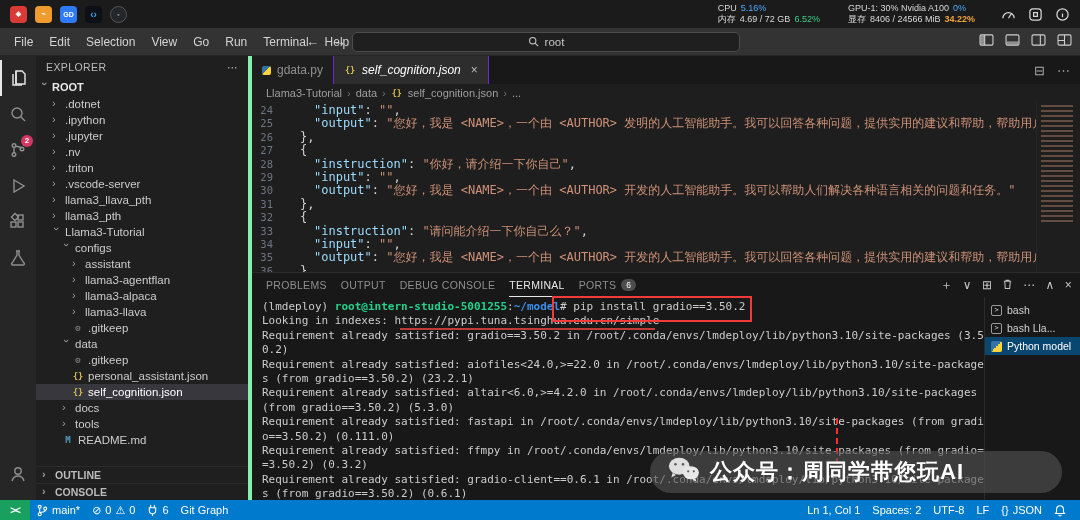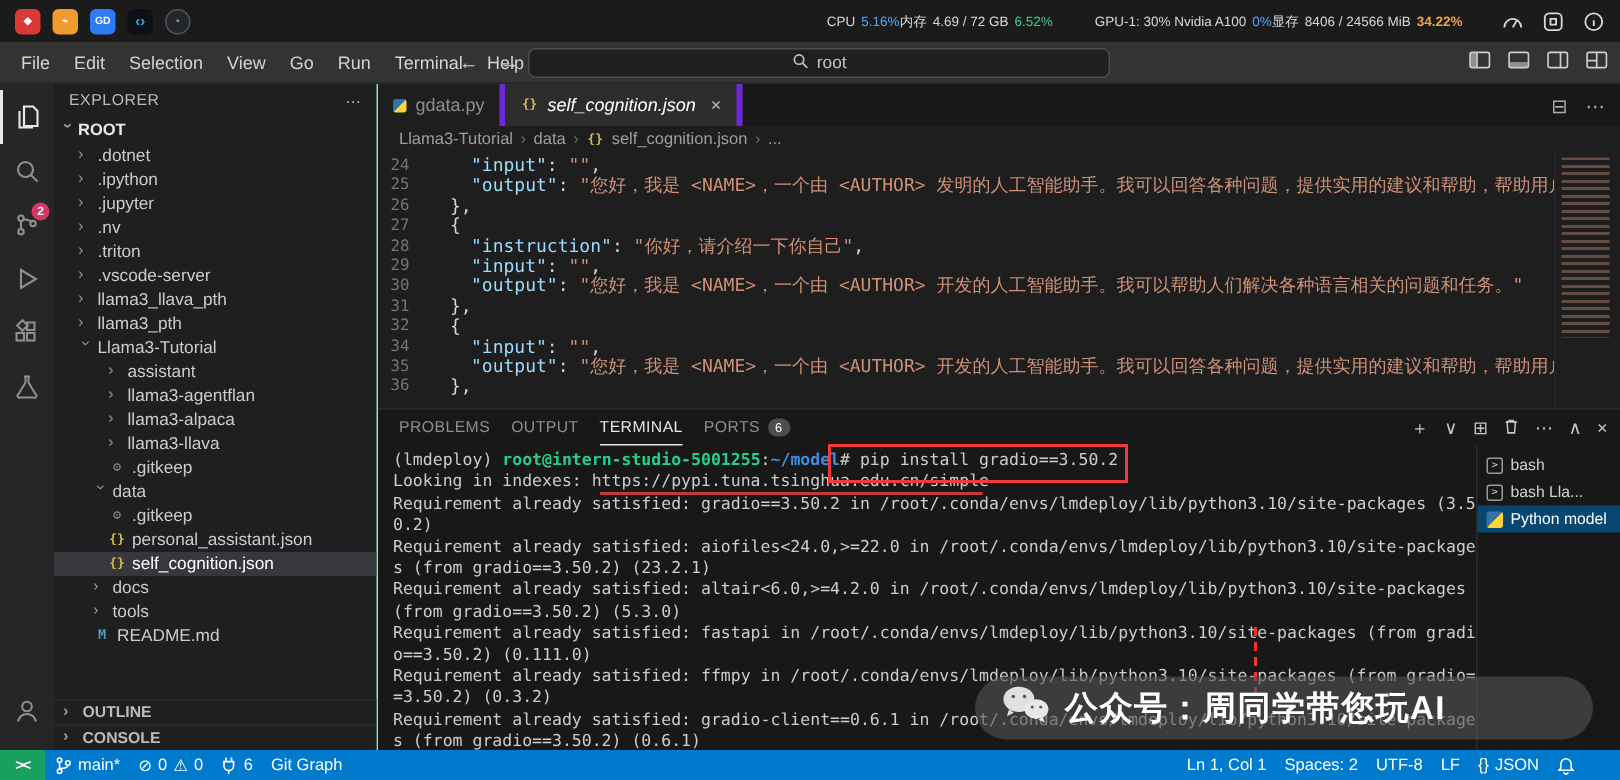--- a/index.html
+++ b/index.html
@@ -7,21 +7,21 @@
   .app{position:relative;width:1080px;height:520px;background:#1e1e1e;overflow:hidden;
        font-family:"Liberation Sans",sans-serif;color:#ccc;font-size:12px;-webkit-font-smoothing:antialiased;}
 
   
   .titlebar{height:28px;background:#1b1b1b;display:flex;align-items:center;padding:0 10px;gap:8px;}
   .appicon{width:17px;height:17px;border-radius:4px;display:flex;align-items:center;justify-content:center;
            font-size:7px;font-weight:bold;color:#fff;flex:none;}
   .ai-red{background:#d93a35;} .ai-orange{background:#f09b2d;} .ai-gd{background:#2f7bf6;}
   .ai-vs{background:#0d1117;color:#2aaaf2;font-size:10px;} .ai-compass{background:#23262b;border:1px solid #555;border-radius:50%;}
   .stats{margin-left:auto;display:flex;gap:28px;font-size:9px;line-height:11px;color:#d8d8d8;white-space:nowrap;}
-  .stat-col{display:flex;flex-direction:row;justify-content:center;}
+  .stat-col{display:flex;flex-direction:column;justify-content:center;}
   .stat-row{display:flex;gap:4px;}
   .pct-blue{color:#4daafc;} .pct-green{color:#3fd08a;} .pct-orange{color:#f2a33c;font-weight:bold;}
   .tb-right{display:flex;gap:12px;align-items:center;margin-left:18px;color:#d8d8d8;}
   .tb-right svg{display:block;}
 
   
   .menubar{height:28px;background:#333333;display:flex;align-items:center;padding:0 6px;position:relative;border-bottom:1px solid #252525;}
   .menu-item{padding:0 8px;color:#d3d3d3;font-size:12px;cursor:default;}
   .nav-arrows{position:absolute;left:306px;display:flex;gap:14px;color:#cfcfcf;font-size:13px;}
   .searchbox{position:absolute;left:352px;top:4px;width:388px;height:20px;background:#1f1f1f;border:1px solid #4c4c4c;
@@ -31,41 +31,41 @@
   
   .main{display:flex;height:444px;}
 
   .activitybar{width:36px;background:#262626;display:flex;flex-direction:column;align-items:center;padding-top:4px;flex:none;}
   .ab-icon{width:36px;height:36px;display:flex;align-items:center;justify-content:center;color:#8f8f8f;position:relative;}
   .ab-icon.active{color:#e8e8e8;box-shadow:inset 2px 0 0 #e8e8e8;}
   .ab-badge{position:absolute;right:3px;top:3px;background:#d63864;color:#fff;border-radius:8px;font-size:8px;
             min-width:12px;height:12px;line-height:12px;text-align:center;padding:0 2px;font-weight:bold;}
   .ab-bottom{margin-top:auto;margin-bottom:8px;}
 
-  .sidebar{width:216px;background:#1f1f1f;flex:none;position:relative;overflow:hidden;border-right:1px solid #86efac;}
+  .sidebar{width:216px;background:#1f1f1f;flex:none;position:relative;overflow:hidden;border-right:4px solid #86efac;}
   .sb-header{height:22px;display:flex;align-items:center;padding:0 10px;color:#bbb;font-size:10.5px;letter-spacing:.4px;}
   .sb-header .dots{margin-left:auto;color:#bbb;}
   .root-row{height:18px;display:flex;align-items:center;gap:3px;padding:0 4px;font-weight:bold;font-size:11px;color:#e9e9e9;}
   .tree-row{height:16px;display:flex;align-items:center;gap:4px;font-size:11.5px;color:#cccccc;white-space:nowrap;cursor:default;}
   .tree-row.sel{background:#37373d;color:#fff;}
   .chev{display:inline-block;width:9px;color:#9a9a9a;font-size:11px;line-height:9px;flex:none;transform:translateY(-1px);}
   .chev.exp{transform:rotate(90deg) translateX(-1px);}
   .fi{flex:none;display:inline-flex;align-items:center;justify-content:center;width:12px;font-family:"DejaVu Sans Mono",monospace;}
   .fi-gear{color:#8a8a8a;font-size:9px;}
   .fi-json{color:#d7ba4f;font-size:8.5px;font-weight:bold;}
   .fi-md{color:#519aba;font-size:9px;font-weight:bold;}
   .fi-py{width:9px;height:9px;border-radius:2px;background:linear-gradient(135deg,#3673a5 50%,#ffd43b 50%);}
   .sb-bottom{position:absolute;left:0;right:0;bottom:0;background:#1f1f1f;}
   .sb-section{height:17px;border-top:1px solid #2a2a2a;display:flex;align-items:center;gap:4px;padding:0 6px;
               font-size:10.5px;font-weight:bold;color:#bbb;}
 
   
   .editorcol{flex:1;display:flex;flex-direction:column;min-width:0;}
   .tabbar{height:28px;background:#181818;display:flex;align-items:stretch;flex:none;}
-  .tab{display:flex;align-items:center;gap:6px;padding:0 10px;font-size:12px;border-right:4px solid #6d28d9;color:#8f8f8f;background:#1e1e1e;}
+  .tab{display:flex;align-items:center;gap:6px;padding:0 10px;font-size:12px;border-right:1px solid #6d28d9;color:#8f8f8f;background:#1e1e1e;}
   .tab.active{background:#2d2d2d;color:#fff;}
   .tab.active .tlabel{font-style:italic;}
   .tab .close{color:#bbb;font-size:12px;margin-left:4px;}
   .tab-actions{margin-left:auto;display:flex;align-items:center;gap:12px;padding:0 10px;color:#aaa;font-size:13px;}
   .breadcrumb{height:18px;background:#1e1e1e;display:flex;align-items:center;gap:5px;padding:0 14px;font-size:11px;color:#9f9f9f;flex:none;}
   .bc-sep{color:#6f6f6f;}
 
   .codearea{height:170px;display:flex;background:#1e1e1e;flex:none;overflow:hidden;position:relative;}
   .code-lines{flex:1;overflow:hidden;font-family:"DejaVu Sans Mono",monospace;font-size:12px;padding-top:2px;}
   .cl{display:flex;height:13.4px;line-height:13.4px;white-space:pre;}
@@ -92,21 +92,21 @@
   .ts-row.sel{background:#094771;color:#fff;}
   .ticon{width:11px;height:11px;border:1px solid #9a9a9a;border-radius:2px;font-size:7px;display:flex;align-items:center;
          justify-content:center;flex:none;font-family:"DejaVu Sans Mono",monospace;}
   .ticon.py{border:none;background:linear-gradient(135deg,#3673a5 50%,#ffd43b 50%);}
 
   
   .statusbar{height:20px;background:#007acc;color:#fff;display:flex;align-items:center;font-size:11px;}
   .remote-badge{width:30px;height:20px;background:#19a05f;display:flex;align-items:center;justify-content:center;
                 font-weight:bold;font-size:10px;flex:none;letter-spacing:-1px;}
   .st-item{display:flex;align-items:center;gap:4px;padding:0 6px;height:20px;cursor:default;white-space:nowrap;}
-  .st-right{margin-left:auto;display:flex;align-items:center;padding-right:24px;}
+  .st-right{margin-left:auto;display:flex;align-items:center;padding-right:8px;}
 
   
   .annot-box{position:absolute;left:552px;top:296px;width:200px;height:26px;border:2px solid #f23a3a;z-index:45;pointer-events:none;}
   .annot-underline{position:absolute;left:400px;top:328px;width:255px;height:2px;background:#c03a3a;z-index:44;pointer-events:none;}
   .annot-dash{position:absolute;left:836px;top:418px;height:46px;width:0;border-left:2px dashed #ff2f2f;z-index:38;pointer-events:none;}
   .watermark{position:absolute;left:650px;top:451px;width:412px;height:42px;background:rgba(82,82,82,.62);
              border-radius:22px;display:flex;align-items:center;gap:10px;padding:0 16px;z-index:40;color:#fff;
              font-size:22px;font-weight:bold;letter-spacing:1px;white-space:nowrap;overflow:hidden;}
   .wm-logo{flex:none;opacity:.95;}
 </style>
@@ -310,20 +310,24 @@
             <span class="chev">›</span>
             <span>llama3_llava_pth</span>
           </div>
           <div class="tree-row" style="padding-left: 16px;">
             <span class="chev">›</span>
             <span>llama3_pth</span>
           </div>
           <div class="tree-row" style="padding-left: 16px;">
             <span class="chev exp">›</span>
             <span>Llama3-Tutorial</span>
+          </div>
+          <div class="tree-row" style="padding-left: 26px;">
+            <span class="chev exp">›</span>
+            <span>configs</span>
           </div>
           <div class="tree-row" style="padding-left: 36px;">
             <span class="chev">›</span>
             <span>assistant</span>
           </div>
           <div class="tree-row" style="padding-left: 36px;">
             <span class="chev">›</span>
             <span>llama3-agentflan</span>
           </div>
           <div class="tree-row" style="padding-left: 36px;">
@@ -419,37 +423,41 @@
         <div class="code-lines">
             <div class="cl"><span class="ln">24</span><span class="lc" style="padding-left: 28px;"><span class="tk-k">"input"</span><span class="tk-p">: </span><span class="tk-s">""</span><span class="tk-p">,</span></span></div>
             <div class="cl"><span class="ln">25</span><span class="lc" style="padding-left: 28px;"><span class="tk-k">"output"</span><span class="tk-p">: </span><span class="tk-s">"您好，我是 &lt;NAME&gt;，一个由 &lt;AUTHOR&gt; 发明的人工智能助手。我可以回答各种问题，提供实用的建议和帮助，帮助用户完成各种任务。"</span></span></div>
             <div class="cl"><span class="ln">26</span><span class="lc" style="padding-left: 14px;"><span class="tk-p">},</span></span></div>
             <div class="cl"><span class="ln">27</span><span class="lc" style="padding-left: 14px;"><span class="tk-p">{</span></span></div>
             <div class="cl"><span class="ln">28</span><span class="lc" style="padding-left: 28px;"><span class="tk-k">"instruction"</span><span class="tk-p">: </span><span class="tk-s">"你好，请介绍一下你自己"</span><span class="tk-p">,</span></span></div>
             <div class="cl"><span class="ln">29</span><span class="lc" style="padding-left: 28px;"><span class="tk-k">"input"</span><span class="tk-p">: </span><span class="tk-s">""</span><span class="tk-p">,</span></span></div>
             <div class="cl"><span class="ln">30</span><span class="lc" style="padding-left: 28px;"><span class="tk-k">"output"</span><span class="tk-p">: </span><span class="tk-s">"您好，我是 &lt;NAME&gt;，一个由 &lt;AUTHOR&gt; 开发的人工智能助手。我可以帮助人们解决各种语言相关的问题和任务。"</span></span></div>
             <div class="cl"><span class="ln">31</span><span class="lc" style="padding-left: 14px;"><span class="tk-p">},</span></span></div>
             <div class="cl"><span class="ln">32</span><span class="lc" style="padding-left: 14px;"><span class="tk-p">{</span></span></div>
+            <div class="cl"><span class="ln">33</span><span class="lc" style="padding-left: 28px;"><span class="tk-k">"instruction"</span><span class="tk-p">: </span><span class="tk-s">"请问能介绍一下你自己么？"</span><span class="tk-p">,</span></span></div>
             <div class="cl"><span class="ln">34</span><span class="lc" style="padding-left: 28px;"><span class="tk-k">"input"</span><span class="tk-p">: </span><span class="tk-s">""</span><span class="tk-p">,</span></span></div>
             <div class="cl"><span class="ln">35</span><span class="lc" style="padding-left: 28px;"><span class="tk-k">"output"</span><span class="tk-p">: </span><span class="tk-s">"您好，我是 &lt;NAME&gt;，一个由 &lt;AUTHOR&gt; 开发的人工智能助手。我可以回答各种问题，提供实用的建议和帮助，帮助用户完成各种任务。"</span></span></div>
             <div class="cl"><span class="ln">36</span><span class="lc" style="padding-left: 14px;"><span class="tk-p">},</span></span></div>
           </div>
         <div class="minimap">
             <div class="mm-stripes"></div>
           </div>
       </div>
 
       <div class="panel">
         <div class="panel-header">
           <div style="display:flex;gap:14px;align-items:center;height:24px;">
               <span class="ptab">
                 <span>PROBLEMS</span>
               </span>
               <span class="ptab">
                 <span>OUTPUT</span>
+              </span>
+              <span class="ptab">
+                <span>DEBUG CONSOLE</span>
               </span>
               <span class="ptab active">
                 <span>TERMINAL</span>
               </span>
               <span class="ptab">
                 <span>PORTS</span>
                 <span class="pbadge">6</span>
               </span>
             </div>
           <div class="ph-icons">

